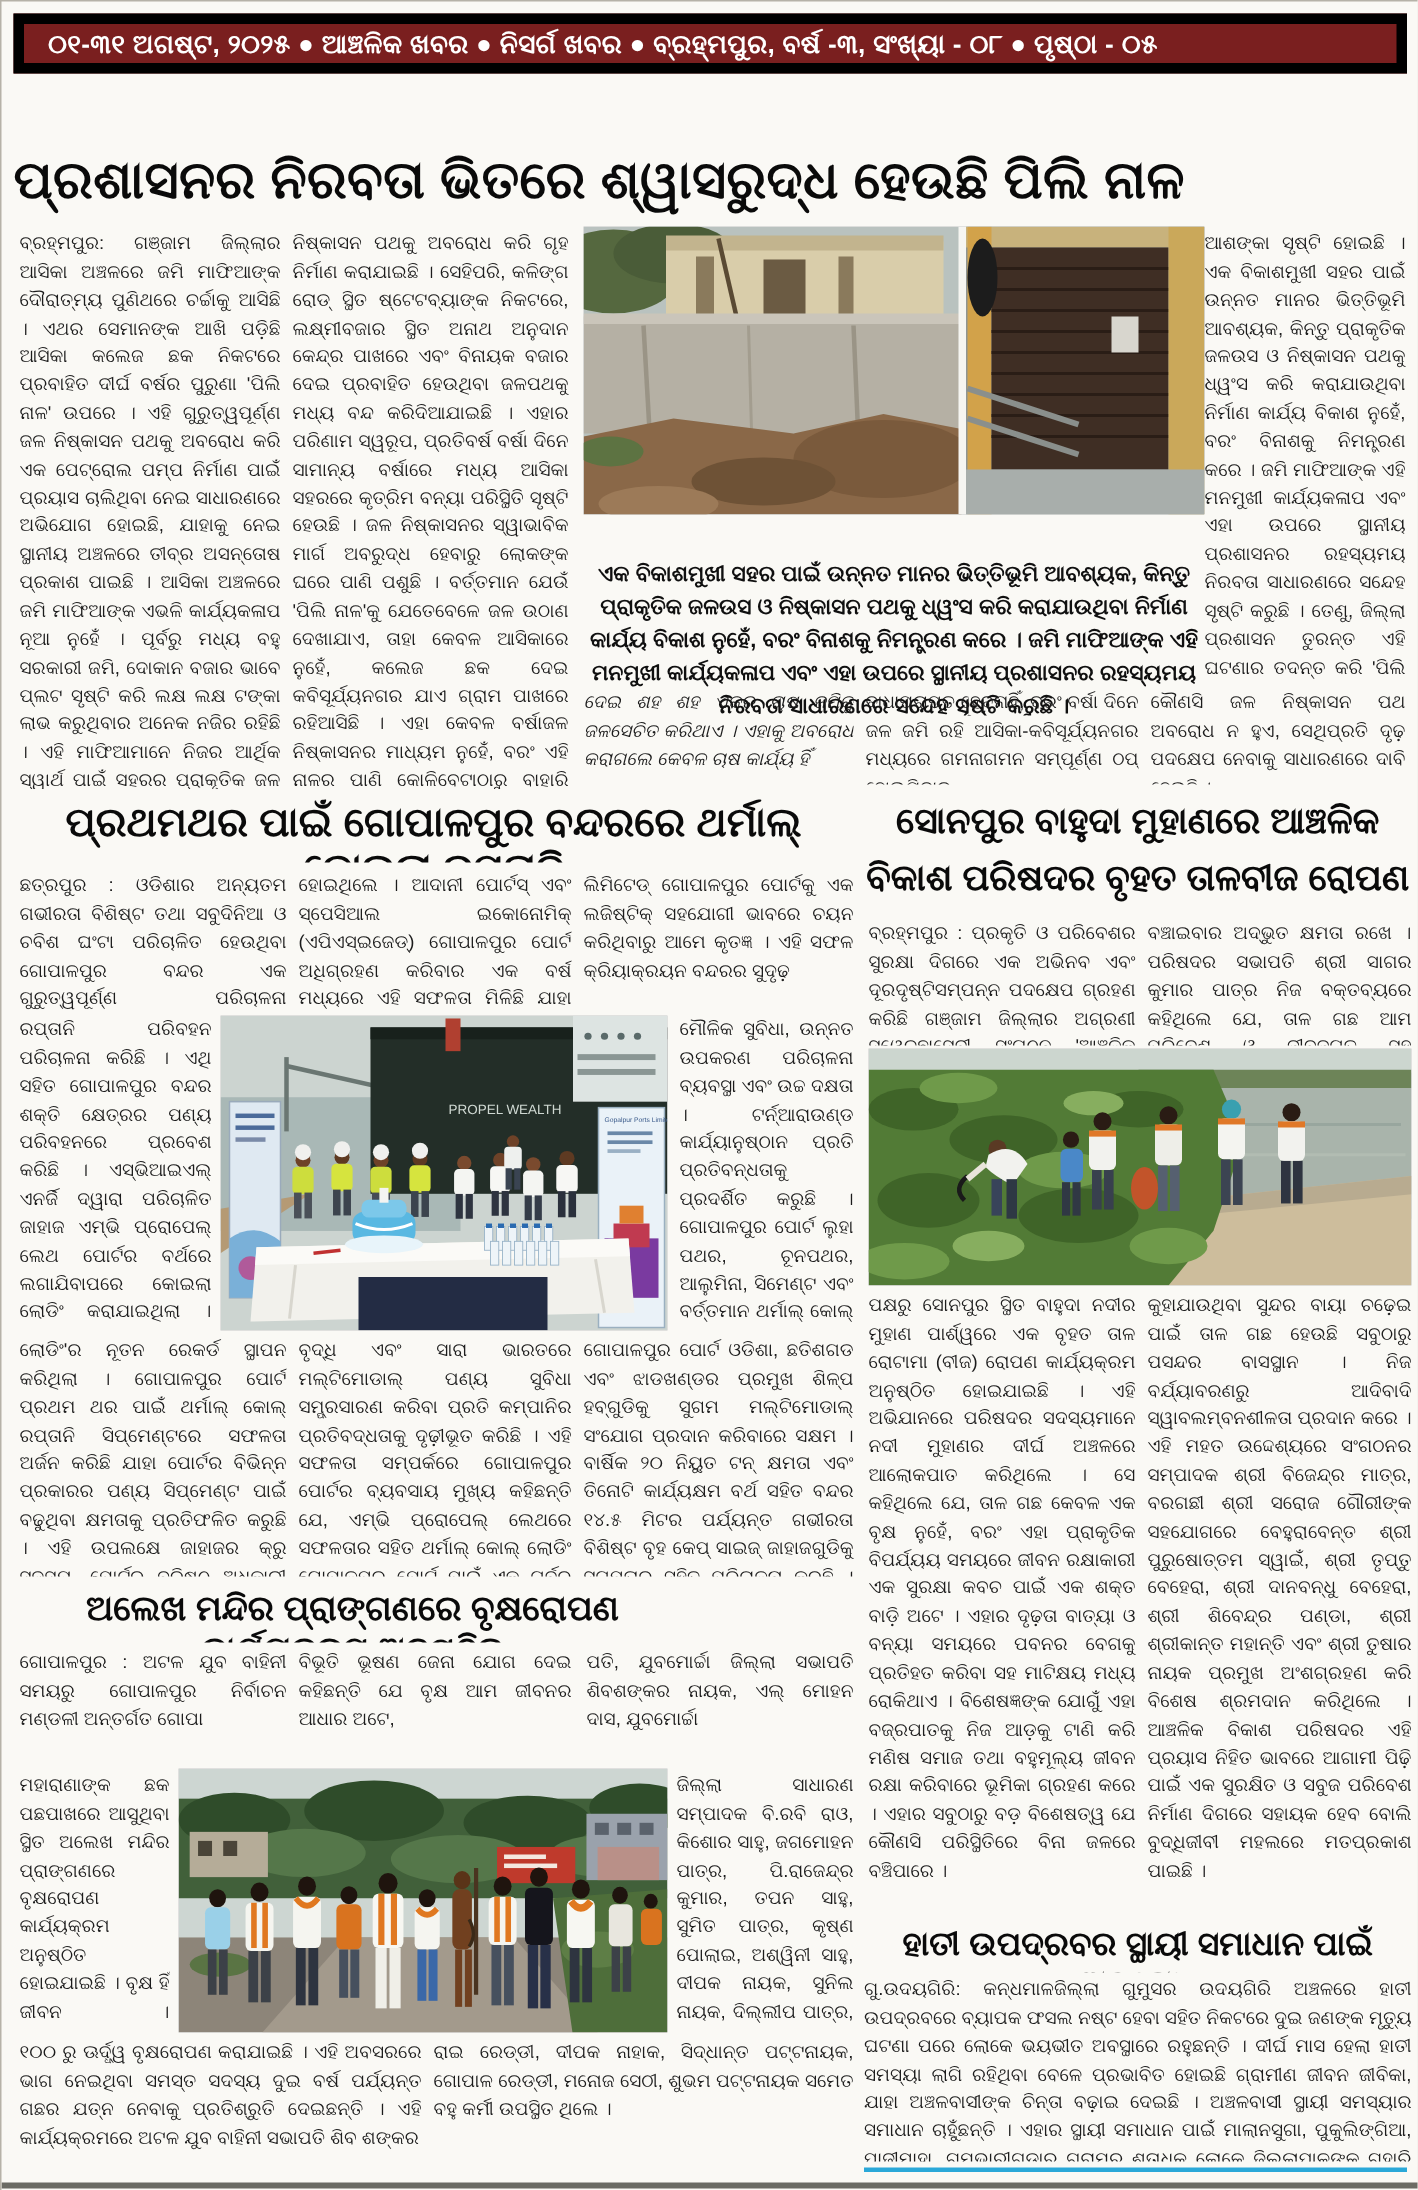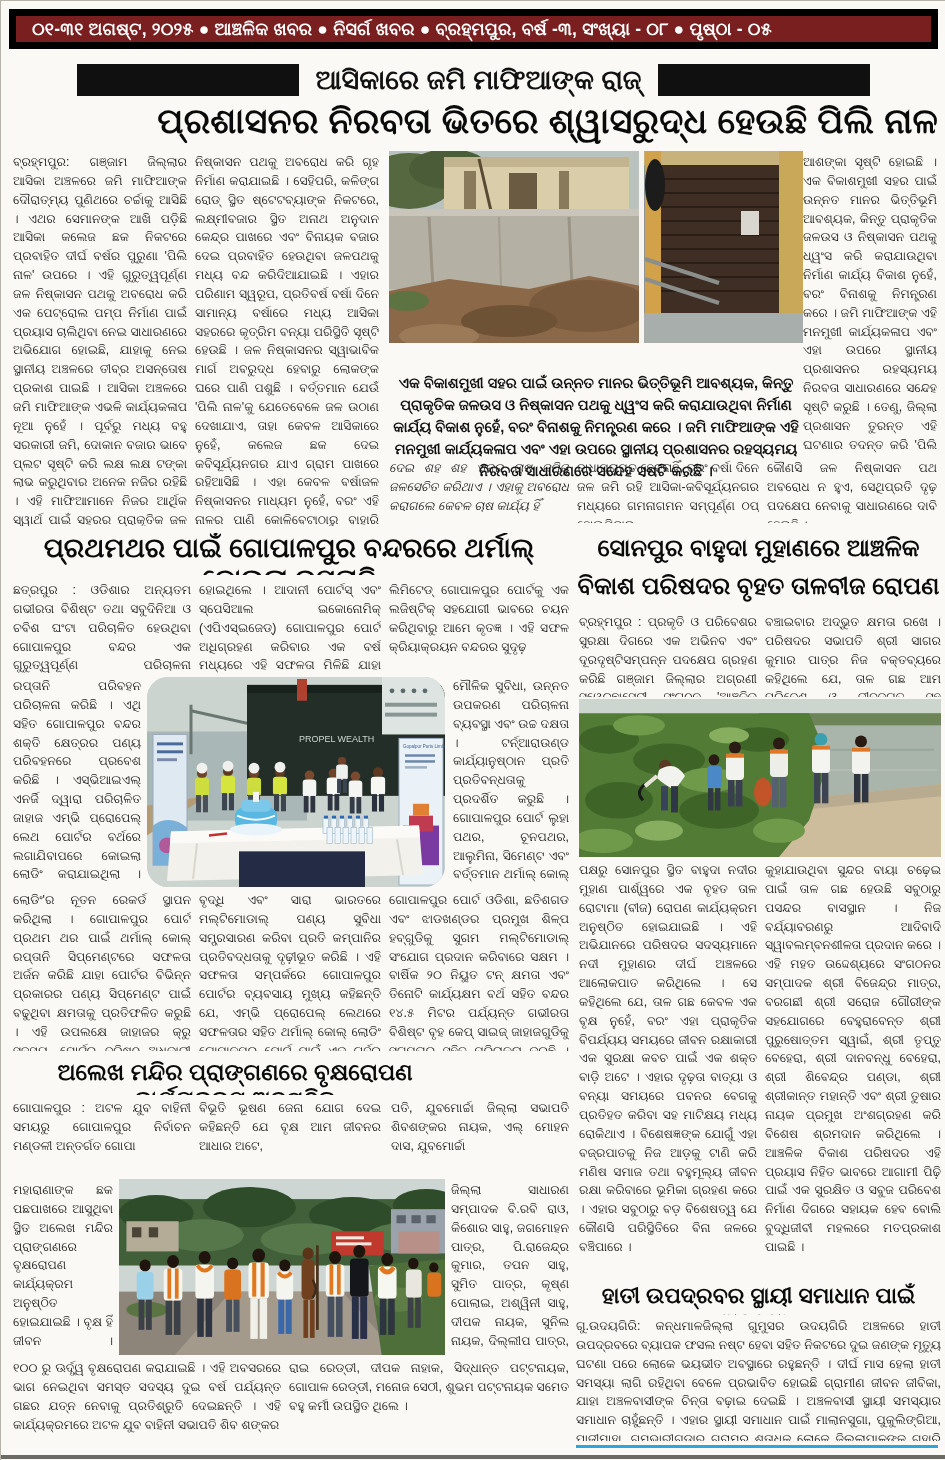--- a/index.html
+++ b/index.html
@@ -6,44 +6,39 @@
   #page{position:relative;width:945px;height:1460px;margin:0 auto;background:#faf9f5;
         border:1px solid #b6b2a8;overflow:hidden;
         font-family:"Liberation Sans","DejaVu Sans",sans-serif;color:#1b1b1b;}
   .abs{position:absolute;overflow:hidden;}
   .masthead{background:#7a1f1f;color:#ffffff;font-weight:bold;font-size:17.5px;
             display:flex;align-items:center;padding:0 16px;box-sizing:border-box;
             border:7px solid #000000;letter-spacing:.2px;white-space:nowrap;}
   .kicker-row{display:flex;align-items:center;justify-content:center;}
   .kbar{background:#101010;height:32px;}
   .kicker{font-size:27px;font-weight:bold;color:#111;margin:0 16px;white-space:nowrap;}
-  .mainhead{font-size:35px;font-weight:bold;text-align:right;color:#0a0a0a;
+  .mainhead{font-size:35px;font-weight:bold;text-align:left;color:#0a0a0a;
             white-space:nowrap;letter-spacing:.2px;}
   .sechead{font-weight:bold;text-align:center;color:#0a0a0a;}
   .col{font-size:12.4px;line-height:1.52;text-align:justify;color:#1c1c1c;}
   .caption{font-size:14.6px;font-weight:bold;text-align:center;line-height:1.5;color:#101010;}
   .photo{background:#ccc;}
   .photo svg{display:block;width:100%;height:100%;}
   .blue-rule{background:#2aa8d8;}
   .bottom-rule{background:#6b6b64;}
 </style>
 </head>
 <body>
 
 <div id="page">
 
   <div class="abs masthead" style="left:8px;top:8px;width:929px;height:40px;">
     <span>୦୧-୩୧ ଅଗଷ୍ଟ, ୨୦୨୫ ● ଆଞ୍ଚଳିକ ଖବର ● ନିସର୍ଗ ଖବର ● ବ୍ରହ୍ମପୁର, ବର୍ଷ -୩, ସଂଖ୍ୟା - ୦୮ ●      ପୃଷ୍ଠା - ୦୫</span>
   </div>
 
-  <div class="abs kicker-row" style="left:8px;top:58px;width:929px;height:42px;">
-    <span class="kbar" style="width:222px;"></span>
-    <span class="kicker">ଆସିକାରେ ଜମି ମାଫିଆଙ୍କ ରାଜ୍</span>
-    <span class="kbar" style="width:212px;"></span>
-  </div>
 
   <div class="abs mainhead" style="left:8px;top:100px;width:929px;height:48px;">ପ୍ରଶାସନର ନିରବତା ଭିତରେ ଶ୍ୱାସରୁଦ୍ଧ ହେଉଛି ପିଲି ନାଳ</div>
 
   <div class="abs col" style="left:12px;top:152px;width:174px;height:373px;">ବ୍ରହ୍ମପୁର: ଗଞ୍ଜାମ ଜିଲ୍ଲାର ଆସିକା ଅଞ୍ଚଳରେ ଜମି ମାଫିଆଙ୍କ ଦୌରାତ୍ମ୍ୟ ପୁଣିଥରେ ଚର୍ଚ୍ଚାକୁ ଆସିଛି । ଏଥର ସେମାନଙ୍କ ଆଖି ପଡ଼ିଛି ଆସିକା କଲେଜ ଛକ ନିକଟରେ ପ୍ରବାହିତ ଦୀର୍ଘ ବର୍ଷର ପୁରୁଣା 'ପିଲି ନାଳ' ଉପରେ । ଏହି ଗୁରୁତ୍ୱପୂର୍ଣ୍ଣ ଜଳ ନିଷ୍କାସନ ପଥକୁ ଅବରୋଧ କରି ଏକ ପେଟ୍ରୋଲ ପମ୍ପ ନିର୍ମାଣ ପାଇଁ ପ୍ରୟାସ ଚାଲିଥିବା ନେଇ ସାଧାରଣରେ ଅଭିଯୋଗ ହୋଇଛି, ଯାହାକୁ ନେଇ ସ୍ଥାନୀୟ ଅଞ୍ଚଳରେ ତୀବ୍ର ଅସନ୍ତୋଷ ପ୍ରକାଶ ପାଇଛି ।   ଆସିକା ଅଞ୍ଚଳରେ ଜମି ମାଫିଆଙ୍କ ଏଭଳି କାର୍ଯ୍ୟକଳାପ ନୂଆ ନୁହେଁ । ପୂର୍ବରୁ ମଧ୍ୟ ବହୁ ସରକାରୀ ଜମି, ଦୋକାନ ବଜାର ଭାବେ ପ୍ଲଟ ସୃଷ୍ଟି କରି ଲକ୍ଷ ଲକ୍ଷ ଟଙ୍କା ଲାଭ କରୁଥିବାର ଅନେକ ନଜିର ରହିଛି । ଏହି ମାଫିଆମାନେ ନିଜର ଆର୍ଥିକ ସ୍ୱାର୍ଥ ପାଇଁ ସହରର ପ୍ରାକୃତିକ ଜଳ ନିଷ୍କାସନ ବ୍ୟବସ୍ଥାକୁ ଧ୍ୱଂସ କରିଚାଲିଛନ୍ତି । ଆସିକା ତାଲୁକ ଅଞ୍ଚଳରେ ଥିବା 'ଖମାନାନ୍ଦ'</div>
   <div class="abs col" style="left:194px;top:152px;width:184px;height:373px;">ନିଷ୍କାସନ ପଥକୁ ଅବରୋଧ କରି ଗୃହ ନିର୍ମାଣ କରାଯାଇଛି । ସେହିପରି, କଳିଙ୍ଗ ରୋଡ୍ ସ୍ଥିତ ଷ୍ଟେଟବ୍ୟାଙ୍କ ନିକଟରେ, ଲକ୍ଷ୍ମୀବଜାର ସ୍ଥିତ ଅନାଥ ଅନୁଦାନ କେନ୍ଦ୍ର ପାଖରେ ଏବଂ ବିନାୟକ ବଜାର ଦେଇ ପ୍ରବାହିତ ହେଉଥିବା ଜଳପଥକୁ ମଧ୍ୟ ବନ୍ଦ କରିଦିଆଯାଇଛି ।   ଏହାର ପରିଣାମ ସ୍ୱରୂପ, ପ୍ରତିବର୍ଷ ବର୍ଷା ଦିନେ ସାମାନ୍ୟ ବର୍ଷାରେ ମଧ୍ୟ ଆସିକା ସହରରେ କୃତ୍ରିମ ବନ୍ୟା ପରିସ୍ଥିତି ସୃଷ୍ଟି ହେଉଛି । ଜଳ ନିଷ୍କାସନର ସ୍ୱାଭାବିକ ମାର୍ଗ ଅବରୁଦ୍ଧ ହେବାରୁ ଲୋକଙ୍କ ଘରେ ପାଣି ପଶୁଛି ।   ବର୍ତ୍ତମାନ ଯେଉଁ 'ପିଲି ନାଳ'କୁ ଯେତେବେଳେ ଜଳ ଉଠାଣ ଦେଖାଯାଏ, ତାହା କେବଳ ଆସିକାରେ ନୁହେଁ, କଲେଜ ଛକ ଦେଇ କବିସୂର୍ଯ୍ୟନଗର ଯାଏ ଗ୍ରାମ ପାଖରେ ରହିଆସିଛି । ଏହା କେବଳ ବର୍ଷାଜଳ ନିଷ୍କାସନର ମାଧ୍ୟମ ନୁହେଁ, ବରଂ ଏହି ନାଳର ପାଣି କୋଳିବେଟାଠାରୁ ବାହାରି କେ. ଲଛମନ ପଲ୍ଲୀ</div>
   <div class="abs col" style="left:802px;top:152px;width:134px;height:300px;">ଆଶଙ୍କା ସୃଷ୍ଟି ହୋଇଛି ।   ଏକ ବିକାଶମୁଖୀ ସହର ପାଇଁ ଉନ୍ନତ ମାନର ଭିତ୍ତିଭୂମି ଆବଶ୍ୟକ, କିନ୍ତୁ ପ୍ରାକୃତିକ ଜଳଉସ ଓ ନିଷ୍କାସନ ପଥକୁ ଧ୍ୱଂସ କରି କରାଯାଉଥିବା ନିର୍ମାଣ କାର୍ଯ୍ୟ ବିକାଶ ନୁହେଁ, ବରଂ ବିନାଶକୁ ନିମନ୍ତ୍ରଣ କରେ । ଜମି ମାଫିଆଙ୍କ ଏହି ମନମୁଖୀ କାର୍ଯ୍ୟକଳାପ ଏବଂ ଏହା ଉପରେ ସ୍ଥାନୀୟ ପ୍ରଶାସନର ରହସ୍ୟମୟ ନିରବତା ସାଧାରଣରେ ସନ୍ଦେହ ସୃଷ୍ଟି କରୁଛି । ତେଣୁ, ଜିଲ୍ଲା ପ୍ରଶାସନ ତୁରନ୍ତ ଏହି ଘଟଣାର ତଦନ୍ତ କରି 'ପିଲି ନାଳ'ର ସୁରକ୍ଷା ସୁନିଶ୍ଚିତ କରିବା ସହ ଭବିଷ୍ୟତରେ ଯେପରି କୌଣସି ଜଳ ନିଷ୍କାସନ ପଥ ଅବରୋଧ ନ ହୁଏ, ସେଥିପ୍ରତି ଦୃଢ଼ ପଦକ୍ଷେପ ନେବାକୁ ସାଧାରଣରେ ଦାବି ହେଉଛି ।</div>
 
   <div class="abs photo" style="left:388px;top:150px;width:414px;height:192px;">
     <svg viewBox="0 0 414 192" preserveAspectRatio="none">
       <rect width="414" height="192" fill="#b9c2bf"></rect>
@@ -96,21 +91,21 @@
   <div class="abs col" style="left:576px;top:458px;width:182px;height:64px;">ବାଧାପ୍ରାପ୍ତ ହେବନାହିଁ, ବରଂ ବର୍ଷା ଦିନେ ଜଳ ଜମି ରହି ଆସିକା-କବିସୂର୍ଯ୍ୟନଗର ମଧ୍ୟରେ ଗମନାଗମନ ସମ୍ପୂର୍ଣ୍ଣ ଠପ୍ ହୋଇଯିବାର</div>
   <div class="abs col" style="left:766px;top:458px;width:170px;height:64px;">କୌଣସି ଜଳ ନିଷ୍କାସନ ପଥ ଅବରୋଧ ନ ହୁଏ, ସେଥିପ୍ରତି ଦୃଢ଼ ପଦକ୍ଷେପ ନେବାକୁ ସାଧାରଣରେ ଦାବି ହେଉଛି ।</div>
 
   <div class="abs sechead" style="left:8px;top:532px;width:560px;height:42px;font-size:27px;">ପ୍ରଥମଥର ପାଇଁ ଗୋପାଳପୁର ବନ୍ଦରରେ ଥର୍ମାଲ୍ କୋଇଲା ରପ୍ତାନି</div>
   <div class="abs col" style="left:12px;top:580px;width:178px;height:92px;">ଛତ୍ରପୁର : ଓଡିଶାର ଅନ୍ୟତମ ଗଭୀରତା ବିଶିଷ୍ଟ ତଥା ସବୁଦିନିଆ ଓ ଚବିଶ ଘଂଟା ପରିଚାଳିତ ହେଉଥିବା ଗୋପାଳପୁର ବନ୍ଦର ଏକ ଗୁରୁତ୍ୱପୂର୍ଣ୍ଣ ପରିଚାଳନା ମାଇଲଖୁଣ୍ଟ ଅତିକ୍ରମ କରି ପ୍ରଥମ ଥର ପାଇଁ ଥର୍ମାଲ୍ କୋଲ୍</div>
   <div class="abs col" style="left:198px;top:580px;width:182px;height:92px;">ହୋଇଥିଲେ । ଆଦାନୀ ପୋର୍ଟସ୍ ଏବଂ ସ୍ପେସିଆଲ ଇକୋନୋମିକ୍ (ଏପିଏସ୍ଇଜେଡ୍) ଗୋପାଳପୁର ପୋର୍ଟ ଅଧିଗ୍ରହଣ କରିବାର ଏକ ବର୍ଷ ମଧ୍ୟରେ ଏହି ସଫଳତା ମିଳିଛି ଯାହା ଆଦାନୀ ଗ୍ରୁପ୍ର ପୂର୍ବ ଉପକୂଳରେ ଉପସ୍ଥିତି</div>
   <div class="abs col" style="left:388px;top:580px;width:180px;height:92px;">ଲିମିଟେଡ୍ ଗୋପାଳପୁର ପୋର୍ଟକୁ ଏକ ଲଜିଷ୍ଟିକ୍ ସହଯୋଗୀ ଭାବରେ ଚୟନ କରିଥିବାରୁ ଆମେ କୃତଜ୍ଞ ।   ଏହି ସଫଳ କ୍ରିୟାକ୍ରୟନ ବନ୍ଦରର ସୁଦୃଢ଼</div>
   <div class="abs col" style="left:12px;top:676px;width:128px;height:210px;">ରପ୍ତାନି ପରିବହନ ପରିଚାଳନା କରିଛି । ଏଥି ସହିତ ଗୋପାଳପୁର ବନ୍ଦର ଶକ୍ତି କ୍ଷେତ୍ରର ପଣ୍ୟ ପରିବହନରେ ପ୍ରବେଶ କରିଛି । ଏସ୍ଭିଆଇଏଲ୍ ଏନର୍ଜି ଦ୍ୱାରା ପରିଚାଳିତ ଜାହାଜ ଏମ୍ଭି ପ୍ରୋପେଲ୍ ଲେଥ ପୋର୍ଟର ବର୍ଥରେ ଲଗାଯିବାପରେ କୋଇଲା ଲୋଡିଂ କରାଯାଇଥିଲା । ପ୍ରାୟ ୬୦,୦୦୦ ମେଟ୍ରିକ୍ ଟନ୍ ଥର୍ମାଲ୍ କୋଲ ମାତ୍ର ୨୪ ଘଣ୍ଟାରେ ଲୋଡ କରାଯାଇଥିଲା ଯାହା ଗୋପାଳପୁର ଗୋଟିଏ ଜାହାଜରେ ସର୍ବାଧିକ</div>
   <div class="abs col" style="left:452px;top:676px;width:116px;height:210px;">ମୌଳିକ ସୁବିଧା, ଉନ୍ନତ ଉପକରଣ ପରିଚାଳନା ବ୍ୟବସ୍ଥା ଏବଂ ଉଚ୍ଚ ଦକ୍ଷତା । ଟର୍ନ୍ଆରାଉଣ୍ଡ କାର୍ଯ୍ୟାନୁଷ୍ଠାନ ପ୍ରତି ପ୍ରତିବନ୍ଧତାକୁ ପ୍ରଦର୍ଶିତ କରୁଛି । ଗୋପାଳପୁର ପୋର୍ଟ ଲୁହା ପଥର, ଚୂନପଥର, ଆଲୁମିନା, ସିମେଣ୍ଟ ଏବଂ ବର୍ତ୍ତମାନ ଥର୍ମାଲ୍ କୋଲ୍ ସମେତ ନିଜର ପଣ୍ୟ ବର୍ଗମାଳାକୁ ନିରନ୍ତର ବିସ୍ତାର କରୁଛି ।   ପାରାଦୀପ ଏବଂ ବିଶାଖାପାଟଣା ମଧ୍ୟରେ ପୂର୍ବ ଉପକୂଳରେ ଏକ ଗୁରୁପୂର୍ଣ୍ଣ ସ୍ଥାନରେ ଅବସ୍ଥିତ</div>
 
-  <div class="abs photo" style="left:146px;top:676px;width:298px;height:210px;border-radius:21px;">
+  <div class="abs photo" style="left:146px;top:676px;width:298px;height:210px;">
     <svg viewBox="0 0 298 212" preserveAspectRatio="none">
       <defs>
         <symbol id="psn" viewBox="0 0 20 46">
           <circle cx="10" cy="5" r="4.6" fill="var(--skin,#7a4a2e)"></circle>
           <rect x="3.5" y="9" width="13" height="17" rx="3" fill="var(--shirt,#eee)"></rect>
           <rect x="4.5" y="25" width="4.6" height="16" fill="var(--pants,#3a4452)"></rect>
           <rect x="10.9" y="25" width="4.6" height="16" fill="var(--pants,#3a4452)"></rect>
         </symbol>
       </defs>
       <rect width="298" height="212" fill="#ccd4d0"></rect>

